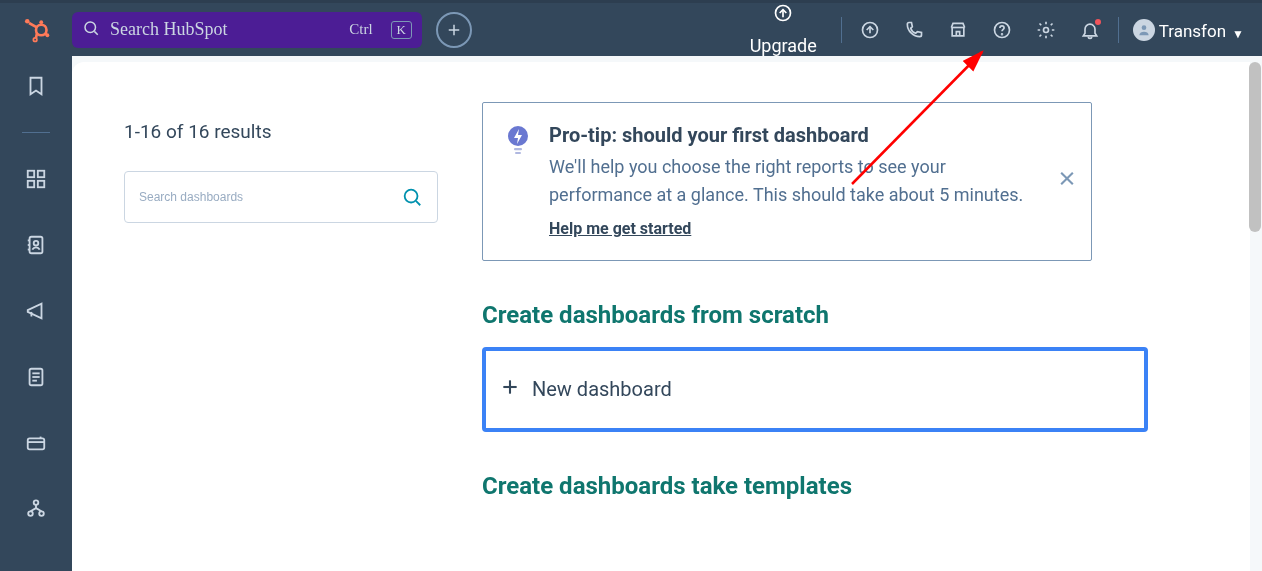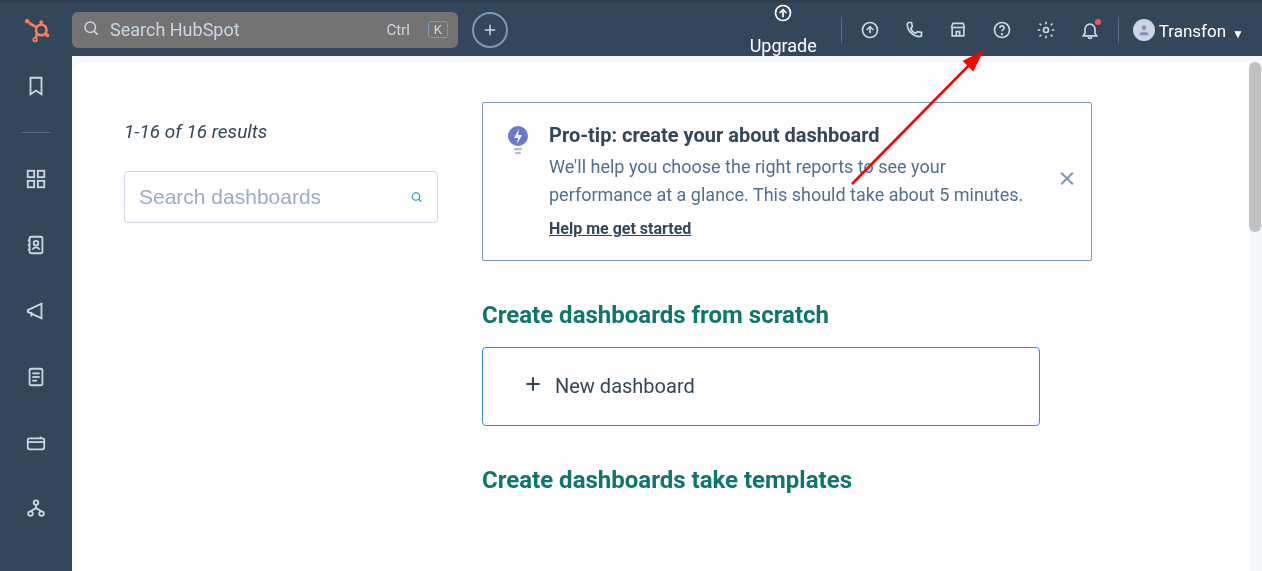--- a/index.html
+++ b/index.html
@@ -12,26 +12,27 @@
     align-items: center;
     padding: 0 18px 0 0;
     color: #fff;
     border-top: 3px solid #2d3e50;
     position:relative;
   }
   .logo-wrap { width:72px; display:flex; align-items:center; justify-content:center;}
   .logo-wrap svg { display:block;}
   .search-box {
     display:flex; align-items:center;
-    background:#737373;
+    background:#4c1d95;
     border-radius:6px;
     height:36px;
-    width:386px;
+    width:350px;
     padding:0 10px;
     color:#cbd6e2;
+    font-family:Liberation Serif, serif;
   }
   .search-box .s-icon { margin-right:10px; color:#cbd6e2;}
   .search-box .s-text { flex:1; font-size:18px; color:#cbd6e2;}
   .search-kbd { display:flex; gap:18px; align-items:center;}
   .search-kbd span.kbd-ctrl { font-size:15px; color:#cbd6e2;}
   .search-kbd span.kbd-k { border:1px solid #7c98b6; border-radius:3px; padding:0 5px; font-size:13px; color:#cbd6e2;}
   .plus-btn {
     margin-left:14px;
     width:36px; height:36px; border:2px solid #7c98b6; border-radius:50%;
     display:flex; align-items:center; justify-content:center;
@@ -73,28 +74,28 @@
   }
   .content-panel {
     position:absolute; left:0; top:6px; right:12px; bottom:0;
     background:#fff; border-top-left-radius:12px;
     display:flex;
     overflow:hidden;
   }
   .sidebar {
     width:410px; padding:58px 36px 0 52px;
   }
-  .results-count { font-size:19px; color:#33475b; margin-bottom:28px;font-style:italic;}
+  .results-count { font-size:19px; color:#33475b; margin-bottom:28px;}
   .dash-search {
     display:flex; align-items:center;
     height:52px; border:1px solid #cbd6e2; border-radius:4px;
     padding:0 14px; width:314px;
   }
   .dash-search input {
-    flex:1; border:none; outline:none; font-size:21px; color:#516f90;
+    flex:1; border:none; outline:none; font-size:12px; color:#516f90;
     background:transparent;
   }
   .dash-search input::placeholder{color:#99acc2;}
   .dash-search svg{width:22px;height:22px;stroke:#0091ae;fill:none;stroke-width:2;}
   .main {
     flex:1; padding:40px 36px 0 0;
   }
   .tip-box {
     border:1.5px solid #7c98b6;
     border-radius:2px;
@@ -103,22 +104,22 @@
     position:relative;
     width:610px;
   }
   .tip-icon { flex-shrink:0; margin-top:2px;}
   .tip-title { font-weight:700; font-size:20px; color:#33475b; margin-bottom:6px;}
   .tip-body { font-size:18px; color:#516f90; line-height:1.55;}
   .tip-link { display:inline-block; margin-top:10px; font-size:16px; font-weight:700; color:#33475b; text-decoration:underline; cursor:pointer;}
   .tip-close { position:absolute; top:50%; transform:translateY(-50%); right:14px; color:#7c98b6; cursor:pointer; font-size:22px;}
   .section-h { font-size:24px; font-weight:700; color:#0f766e; margin-top:40px; margin-bottom:18px;}
   .new-dash {
-    border:1px solid #3b82f6; border-radius:4px;
-    width:558px; padding:26px 40px;
+    border:4px solid #3b82f6; border-radius:4px;
+    width:666px; padding:26px 14px;
     display:flex; align-items:center; gap:12px;
     font-size:20px; color:#33475b; cursor:pointer;
   }
   .new-dash .plus {font-size:22px; font-weight:400;}
   
   .fake-scroll { position:absolute; right:1px; top:6px; width:12px; height:170px; background:#c1c1c1; border-radius:6px;}
   
   .arrow-annot { position:absolute; pointer-events:none; }
 </style>
 </head>
@@ -300,21 +301,21 @@
         <div class="tip-box">
           <span class="tip-icon">
             <svg width="26" height="32" viewBox="0 0 26 32">
               <circle cx="13" cy="11" r="10" fill="#6a78d1"></circle>
               <path d="M14 4l-5 9h4l-1 6 5-9h-4l1-6z" fill="#fff"></path>
               <rect x="9" y="23" width="8" height="2.2" rx="1" fill="#b0b8e0"></rect>
               <rect x="10" y="27" width="6" height="2" rx="1" fill="#b0b8e0"></rect>
             </svg>
           </span>
           <div>
-            <div class="tip-title">Pro-tip: create your about dashboard</div>
+            <div class="tip-title">Pro-tip: should your first dashboard</div>
             <div class="tip-body">We'll help you choose the right reports to see your performance at a glance. This should take about 5 minutes.</div>
             <span class="tip-link">Help me get started</span>
           </div>
           <span class="tip-close">
             <svg width="20" height="20" viewBox="0 0 24 24" stroke="#7c98b6" stroke-width="2.5">
                 <line x1="5" y1="5" x2="19" y2="19"></line>
                 <line x1="19" y1="5" x2="5" y2="19"></line>
               </svg>
           </span>
         </div>

